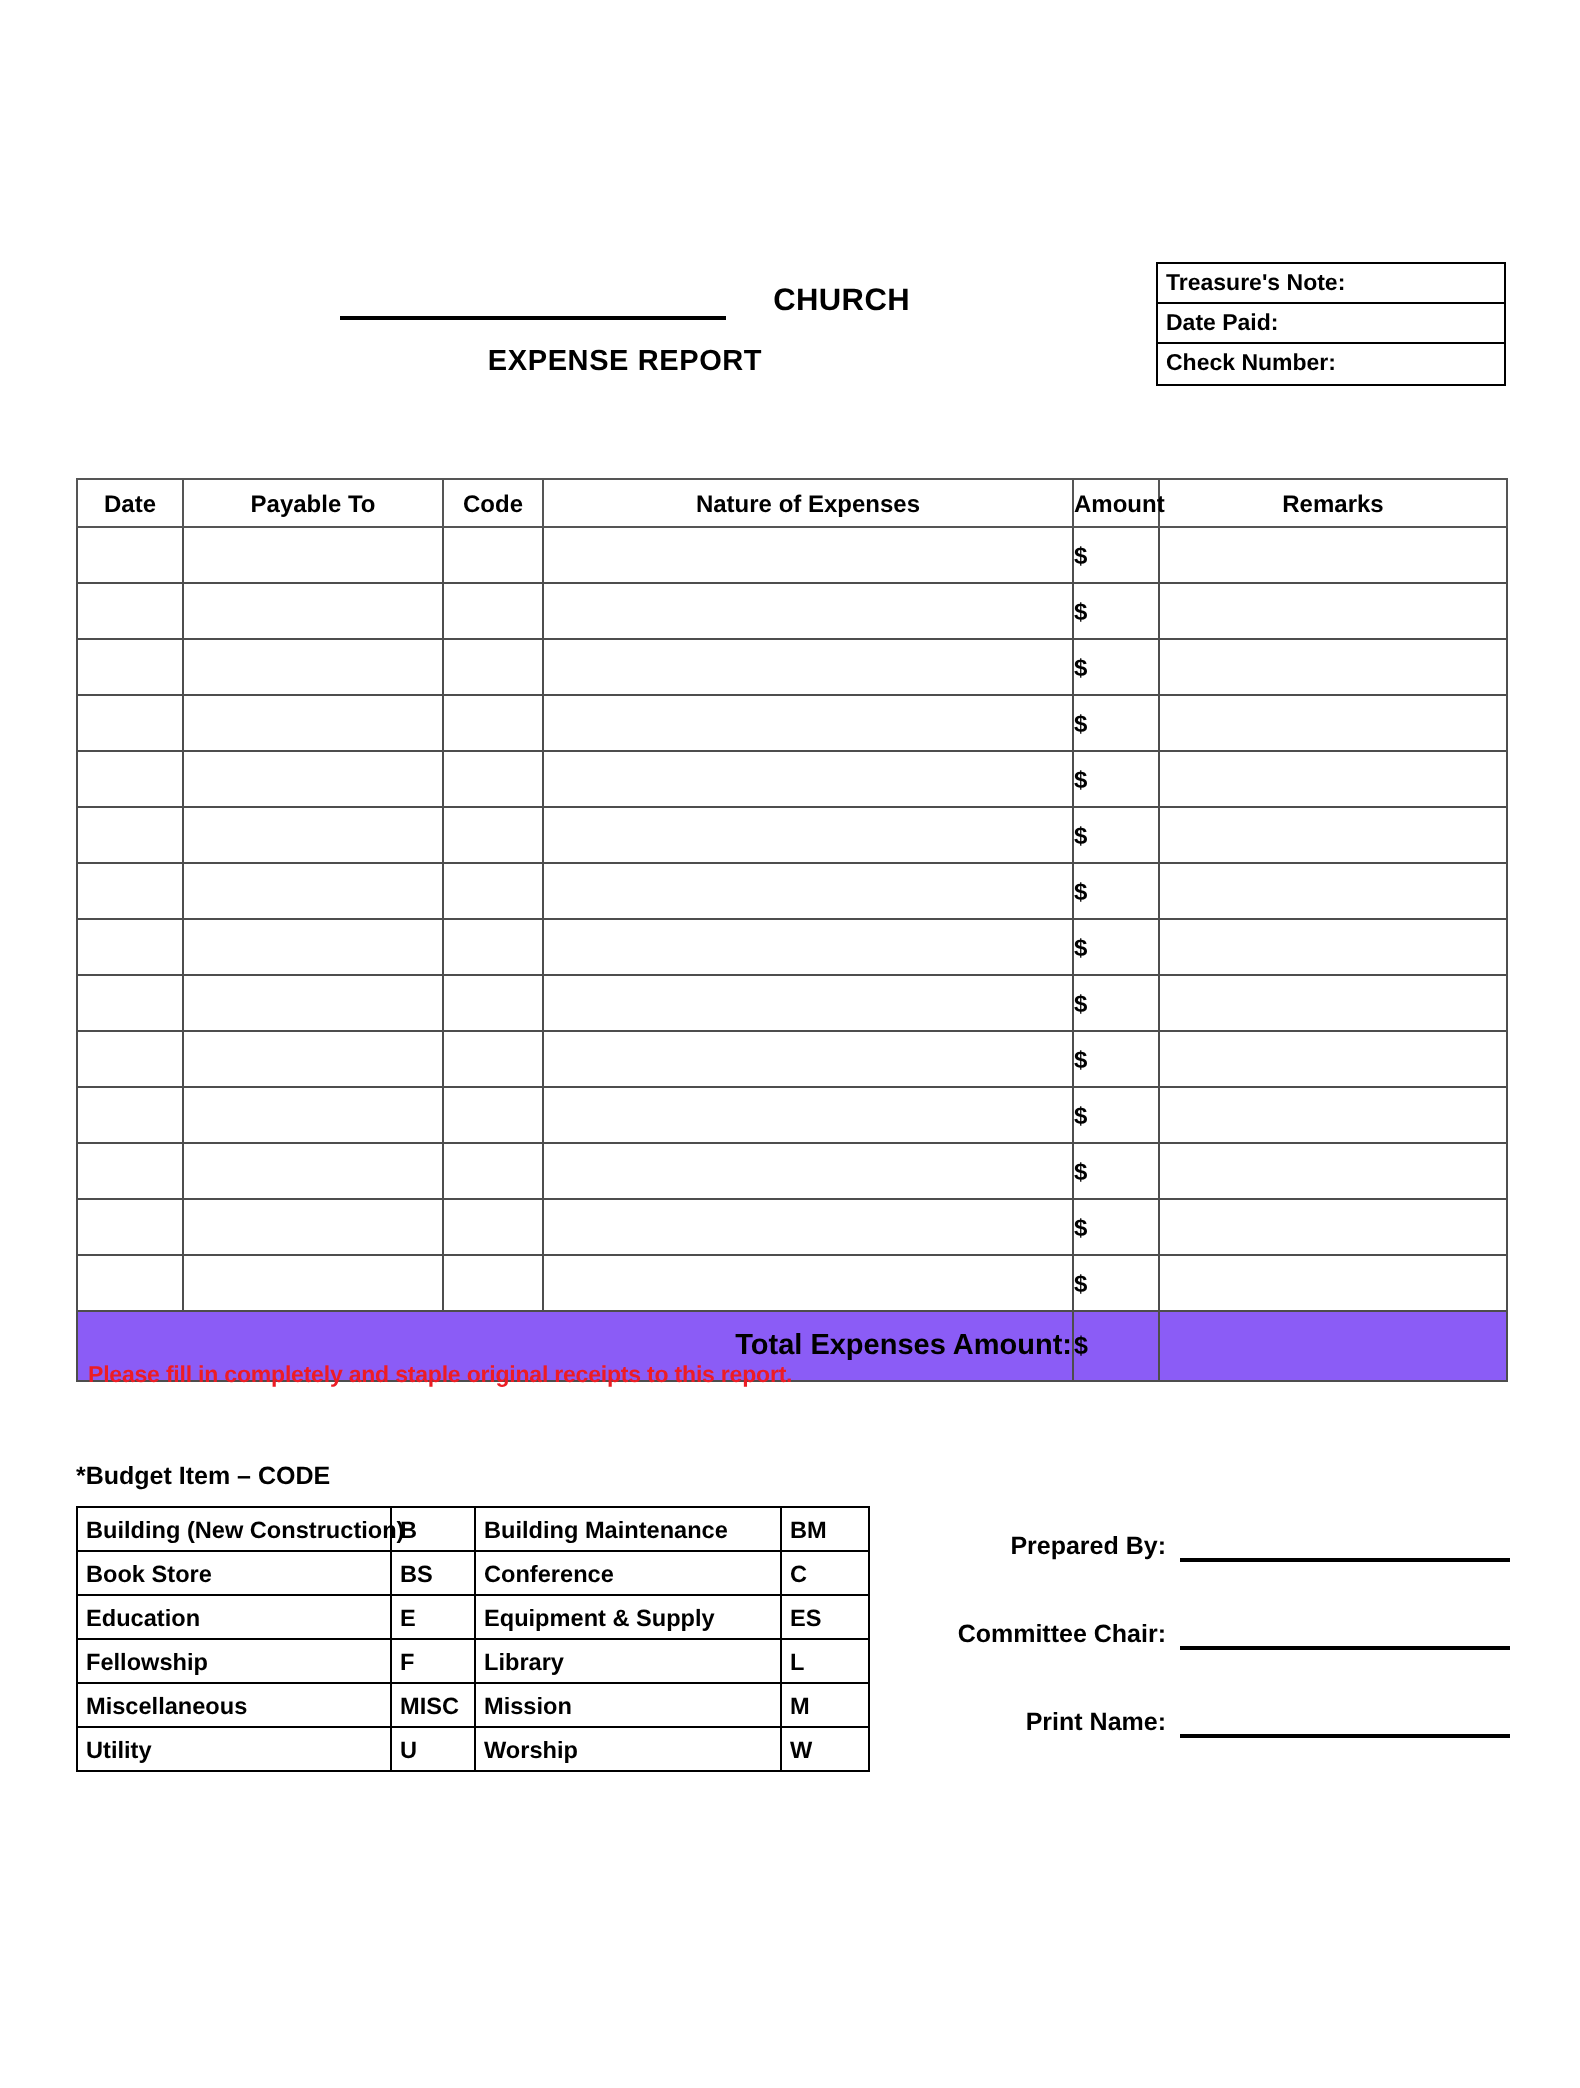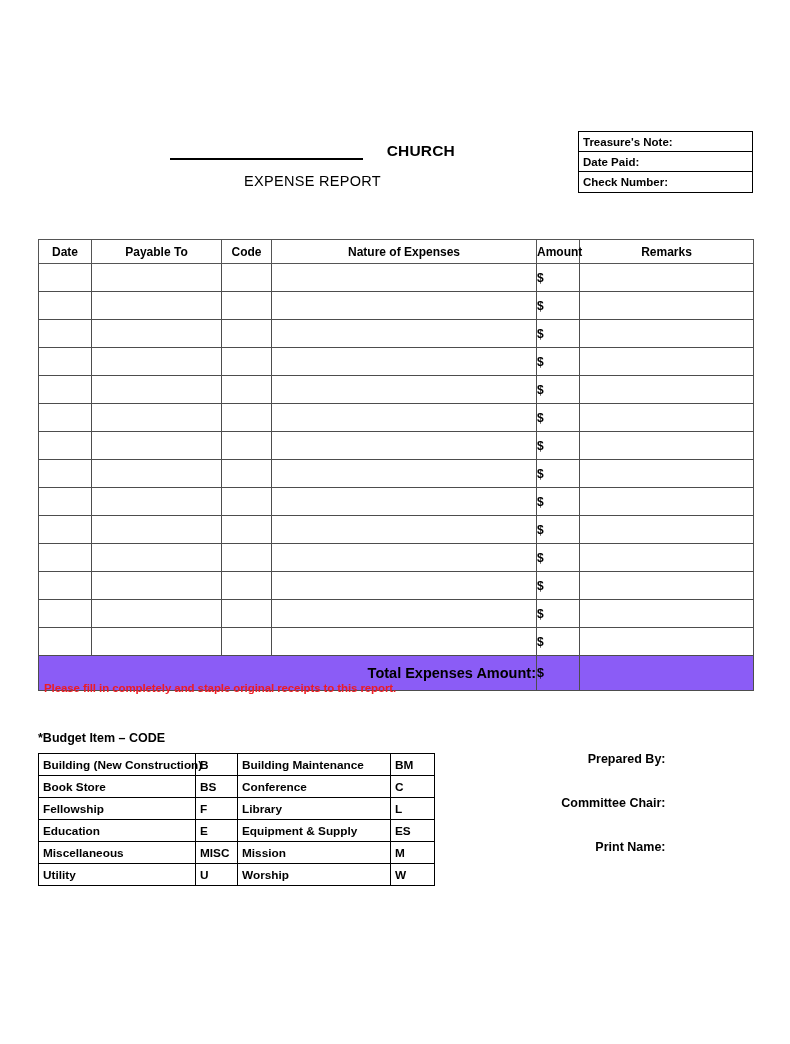--- a/index.html
+++ b/index.html
@@ -38,21 +38,21 @@
     padding-left: 5px;
     line-height: 19px;
   }
   #report-subtitle {
     position: absolute;
     left: 170px;
     top: 173px;
     width: 285px;
     text-align: center;
     font-size: 14.5px;
-    font-weight: normal;
+    font-weight: bold;
     letter-spacing: .3px;
   }
 
   
   #treasurer-box {
     position: absolute;
     left: 578px;
     top: 131px;
     width: 175px;
     border: 1.4px solid #000;
@@ -172,24 +172,23 @@
 
   
   #signature-block {
     position: absolute;
     left: 455px;
     top: 752px;
     width: 300px;
   }
   .sig-row {
     display: flex;
-    align-items: center;
+    align-items: flex-end;
     height: 29px;
     margin-bottom: 15px;
-    flex-direction: column;
   }
   .sig-label {
     width: 128px;
     text-align: right;
     padding-right: 7px;
     font-size: 12.5px;
     font-weight: bold;
     line-height: 15px;
   }
   .sig-line {
@@ -378,32 +377,32 @@
         <td>Building Maintenance</td>
         <td>BM</td>
       </tr>
       <tr>
         <td>Book Store</td>
         <td>BS</td>
         <td>Conference</td>
         <td>C</td>
       </tr>
       <tr>
+        <td>Education</td>
+        <td>E</td>
+        <td>Equipment &amp; Supply</td>
+        <td>ES</td>
+      </tr>
+      <tr>
         <td>Fellowship</td>
         <td>F</td>
         <td>Library</td>
         <td>L</td>
       </tr>
       <tr>
-        <td>Education</td>
-        <td>E</td>
-        <td>Equipment &amp; Supply</td>
-        <td>ES</td>
-      </tr>
-      <tr>
         <td>Miscellaneous</td>
         <td>MISC</td>
         <td>Mission</td>
         <td>M</td>
       </tr>
       <tr>
         <td>Utility</td>
         <td>U</td>
         <td>Worship</td>
         <td>W</td>

